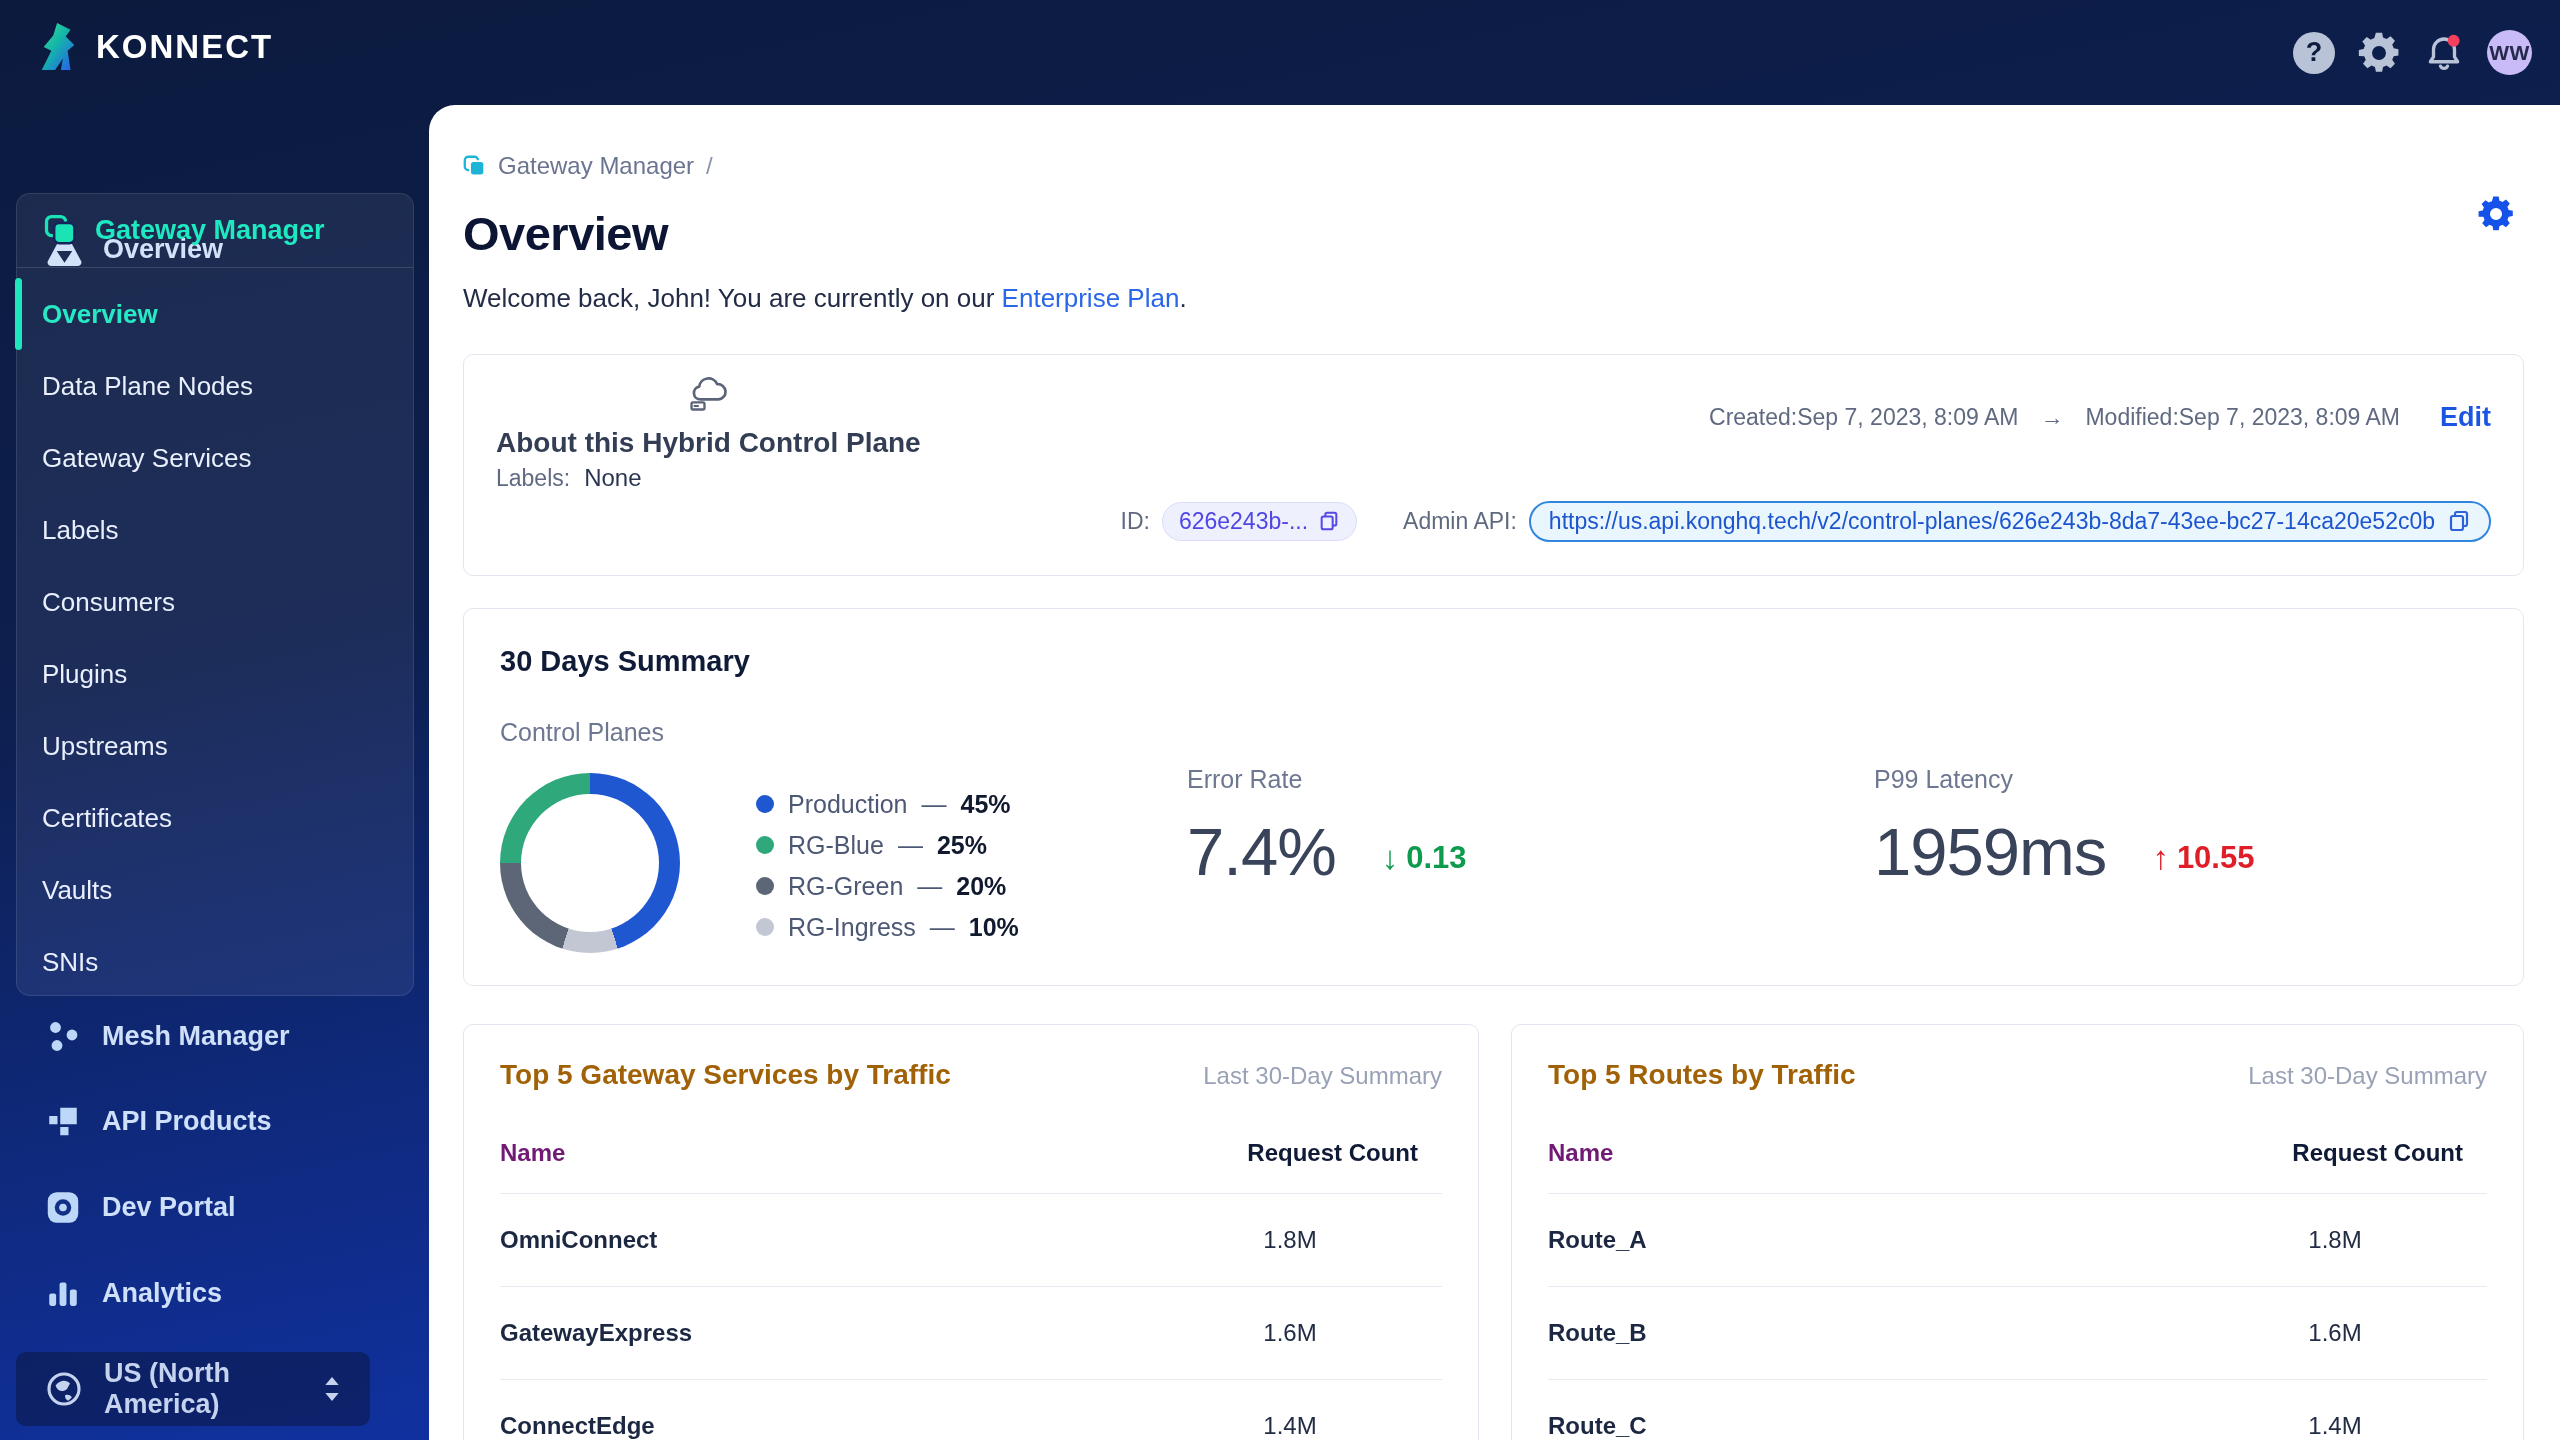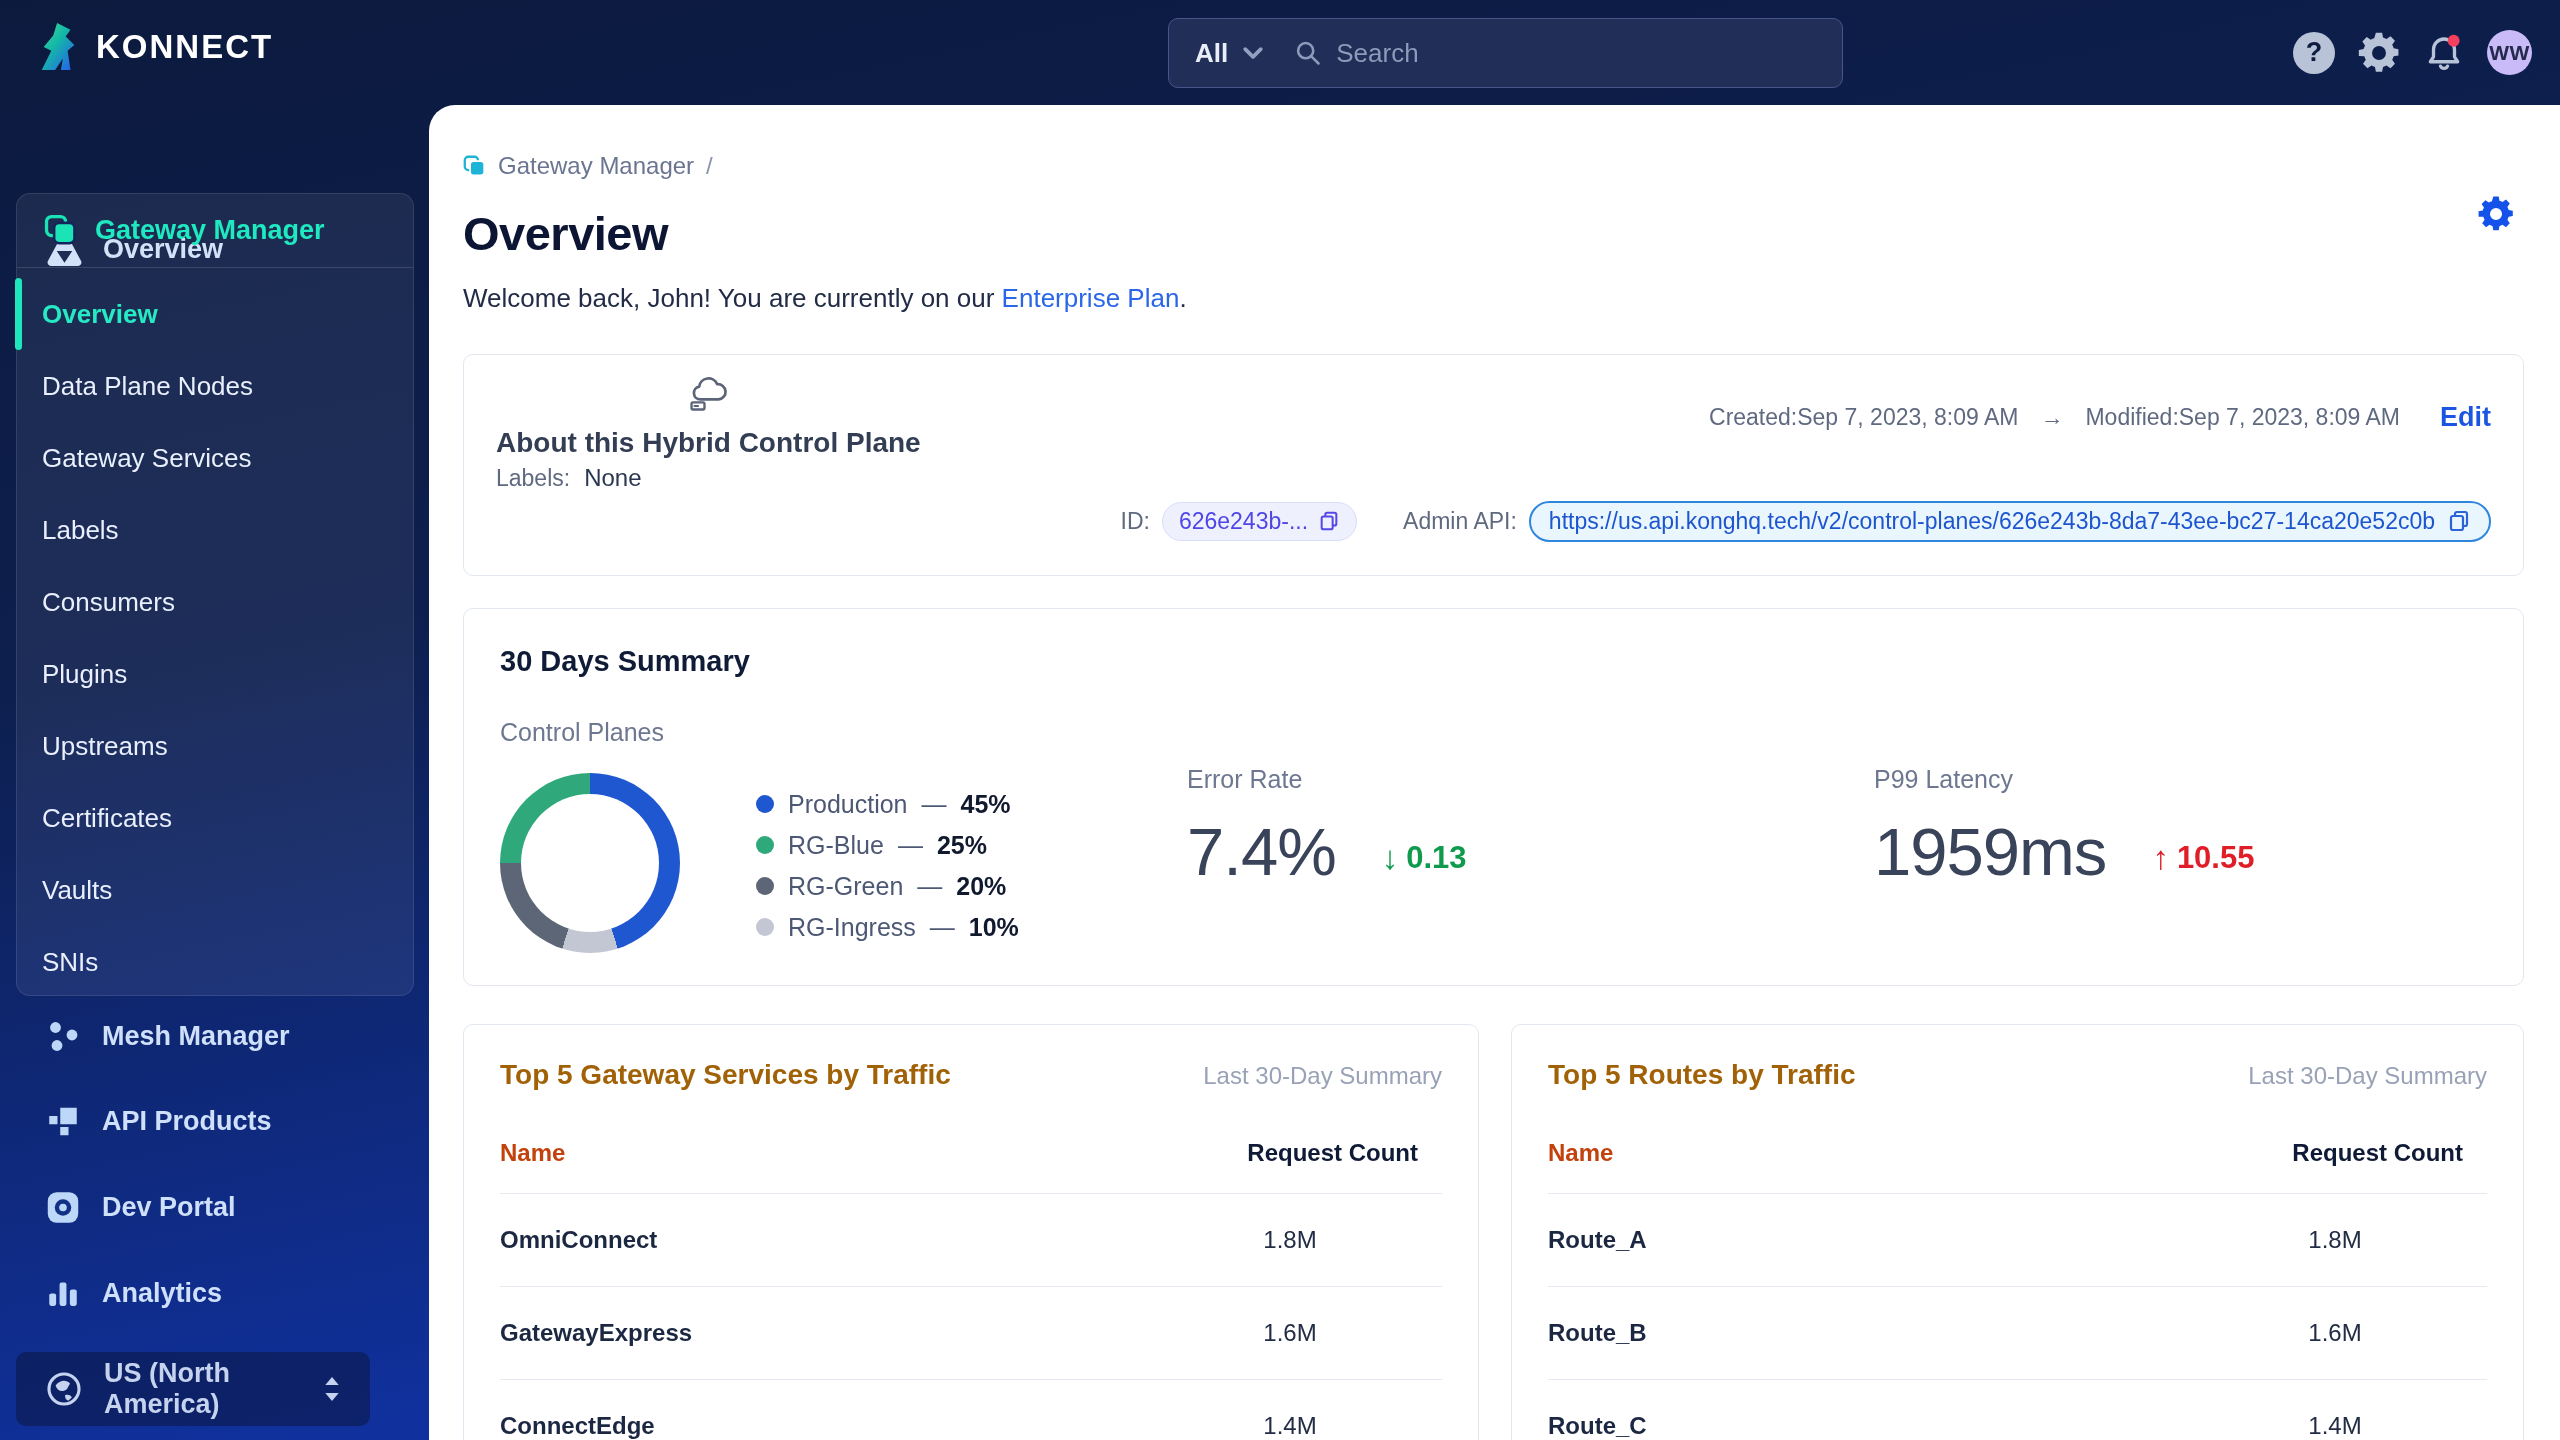--- a/index.html
+++ b/index.html
@@ -98,21 +98,21 @@
   .kpi-delta .arr { font-size:33px; font-weight:400; }
 
   
   .tables-row { margin-top:38px; display:flex; gap:32px; }
   .table-card { padding:34px 36px 0 36px; height:560px; }
   .tc-left { width:1016px; } .tc-right { width:1013px; }
   .table-head { display:flex; align-items:baseline; justify-content:space-between; height:44px; }
   .table-title { font-size:28px; font-weight:700; color:#a16207; }
   .table-sub { font-size:24px; color:#98a1b6; }
   .col-head { margin-top:36px; display:flex; align-items:center; justify-content:space-between; height:28px; }
-  .col-name { font-size:24px; font-weight:700; color:#c2410c; }
+  .col-name { font-size:24px; font-weight:700; color:#701a75; }
   .col-count { width:280px; text-align:right; padding-right:24px; font-size:24px; font-weight:700; color:#0f1a36; }
   .t-divider { margin-top:26px; border-bottom:1px solid #e6e9ef; }
   .t-row { height:93px; display:flex; align-items:center; justify-content:space-between; border-bottom:1px solid #e6e9ef; }
   .t-row .nm { font-size:24px; font-weight:700; color:#1c2742; }
   .t-row .ct { width:280px; text-align:center; padding-right:24px; font-size:24px; color:#222c45; }
 
   svg { display:block; }
 </style>
 </head>
 <body>
@@ -127,35 +127,20 @@
               <stop offset="0.45" stop-color="#14b8a6"></stop>
               <stop offset="1" stop-color="#2563eb"></stop>
         </linearGradient>
           </defs>
         <path d="M22 1 L36 8 L31 15 L40 24 L33 30 L36 50 L26 50 L28 38 L20 50 L6 50 L16 30 L8 26 L18 14 Z" fill="url(#kg)"></path>
       </svg>
     </span>
     <span class="brand-name">KONNECT</span>
   </div>
 
-  <div class="searchbox">
-    <span class="search-scope">All</span>
-    <span class="scope-chevron">
-      <svg width="22" height="14" viewBox="0 0 14 9">
-          <path d="M2 2 l5 5 5-5" fill="none" stroke="#93a0c0" stroke-width="2.4" stroke-linecap="round" stroke-linejoin="round"></path>
-        </svg>
-    </span>
-    <span>
-      <svg width="28" height="28" viewBox="0 0 24 24">
-          <circle cx="10" cy="10" r="6.5" fill="none" stroke="#8e9ab9" stroke-width="2.2"></circle>
-          <path d="M15.5 15.5 L21 21" stroke="#8e9ab9" stroke-width="2.2" stroke-linecap="round"></path>
-        </svg>
-    </span>
-    <span class="search-placeholder">Search</span>
-  </div>
 
   <div class="topbar-right">
     <div class="help-btn">
       <span>?</span>
     </div>
     <div class="icon-btn">
       <span>
         <svg width="44" height="44" viewBox="0 0 24 24">
             <path fill="#b9c3d8" fill-rule="evenodd" d="M10.3 1h3.4l.5 2.6c.7.2 1.3.5 1.9.8l2.2-1.5 2.4 2.4-1.5 2.2c.4.6.6 1.2.8 1.9l2.6.5v3.4l-2.6.5c-.2.7-.5 1.3-.8 1.9l1.5 2.2-2.4 2.4-2.2-1.5c-.6.4-1.2.6-1.9.8l-.5 2.6h-3.4l-.5-2.6a8 8 0 0 1-1.9-.8l-2.2 1.5-2.4-2.4 1.5-2.2a8 8 0 0 1-.8-1.9L1 13.7v-3.4l2.6-.5c.2-.7.5-1.3.8-1.9L2.9 5.7l2.4-2.4 2.2 1.5c.6-.4 1.2-.6 1.9-.8L10.3 1Zm1.7 7.2a3.8 3.8 0 1 0 0 7.6 3.8 3.8 0 0 0 0-7.6Z"></path>
           </svg>

